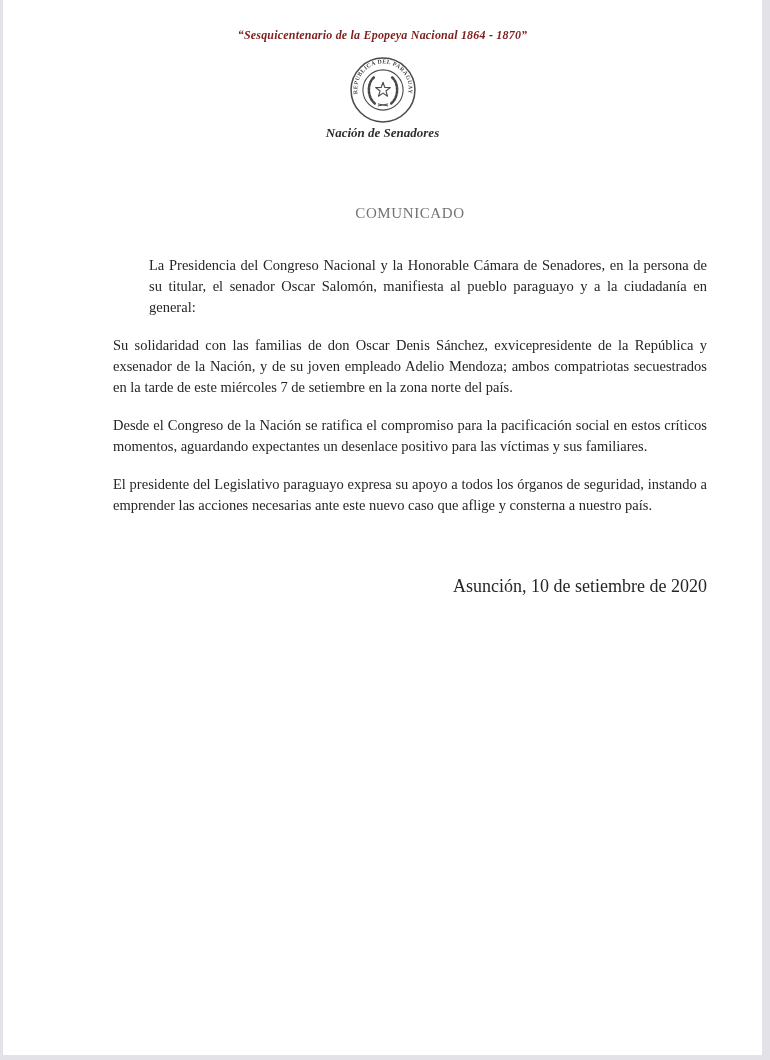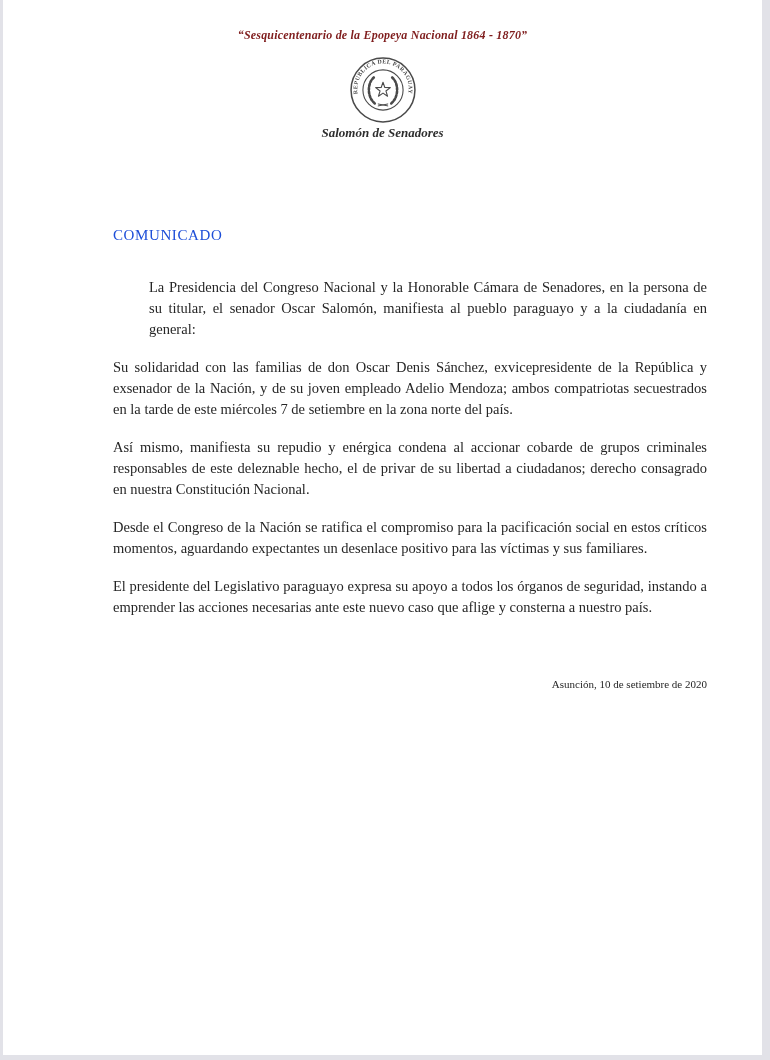--- a/index.html
+++ b/index.html
@@ -54,40 +54,41 @@
     font-size: 13px;
     font-weight: bold;
     font-style: italic;
     color: #2e2e2e;
   }
   .content {
     margin-left: 110px;
     width: 594px;
   }
   .title {
-    margin-top: 86px;
+    margin-top: 64px;
+    text-align: center;
     font-size: 15px;
     letter-spacing: 0.6px;
-    color: #1d4ed8;
+    color: #737373;
   }
   .content p {
     margin: 0 0 17px 0;
     font-size: 14.5px;
     line-height: 21px;
     text-align: justify;
     color: #262626;
   }
   .content p:first-of-type {
     margin-top: 33px;
     margin-left: 36px;
   }
   .dateline {
     margin-top: 60px;
     text-align: right;
-    font-size: 11px;
+    font-size: 18px;
     color: #262626;
   }
   .seal path, .seal circle {
     vector-effect: non-scaling-stroke;
   }
 </style>
 </head>
 <body>
 
 <div class="canvas">
@@ -102,28 +103,27 @@
         <textPath href="#sealArc" startOffset="50%" text-anchor="middle">REPUBLICA DEL PARAGUAY</textPath>
       </text>
       <circle cx="33" cy="33" r="19.5" fill="none" stroke="#4a4a4a" stroke-width="1.1"></circle>
       <path d="M 25,46 C 17.5,40 17.5,26 24.5,20.5" fill="none" stroke="#4a4a4a" stroke-width="2.6" stroke-linecap="round" stroke-dasharray="2.1 1.7"></path>
       <path d="M 41,46 C 48.5,40 48.5,26 41.5,20.5" fill="none" stroke="#4a4a4a" stroke-width="2.6" stroke-linecap="round" stroke-dasharray="2.1 1.7"></path>
       <path d="M 28,48.5 L 38,46.5 M 28,46.5 L 38,48.5" stroke="#4a4a4a" stroke-width="1"></path>
       <path d="M33,25.5 L34.76,30.57 L40.13,30.68 L35.85,33.93 L37.41,39.07 L33,36 L28.59,39.07 L30.15,33.93 L25.87,30.68 L31.24,30.57 Z" fill="#ffffff" stroke="#4a4a4a" stroke-width="1.1" stroke-linejoin="round"></path>
     </svg>
 
 
-    <div class="chamber">Salomón de Senadores</div>
+    <div class="chamber">Nación de Senadores</div>
 
     <div class="content">
       <div class="title">COMUNICADO</div>
 
       <p>La Presidencia del Congreso Nacional y la Honorable Cámara de Senadores, en la persona de su titular, el senador Oscar Salomón, manifiesta al pueblo paraguayo y a la ciudadanía en general:</p>
       <p>Su solidaridad con las familias de don Oscar Denis Sánchez, exvicepresidente de la República y exsenador de la Nación, y de su joven empleado Adelio Mendoza; ambos compatriotas secuestrados en la tarde de este miércoles 7 de setiembre en la zona norte del país.</p>
-      <p>Así mismo, manifiesta su repudio y enérgica condena al accionar cobarde de grupos criminales responsables de este deleznable hecho, el de privar de su libertad a ciudadanos; derecho consagrado en nuestra Constitución Nacional.</p>
       <p>Desde el Congreso de la Nación se ratifica el compromiso para la pacificación social en estos críticos momentos, aguardando expectantes un desenlace positivo para las víctimas y sus familiares.</p>
       <p>El presidente del Legislativo paraguayo expresa su apoyo a todos los órganos de seguridad, instando a emprender las acciones necesarias ante este nuevo caso que aflige y consterna a nuestro país.</p>
 
       <div class="dateline">Asunción, 10 de setiembre de 2020</div>
     </div>
 
   </div>
 </div>
 
 </body></html>

